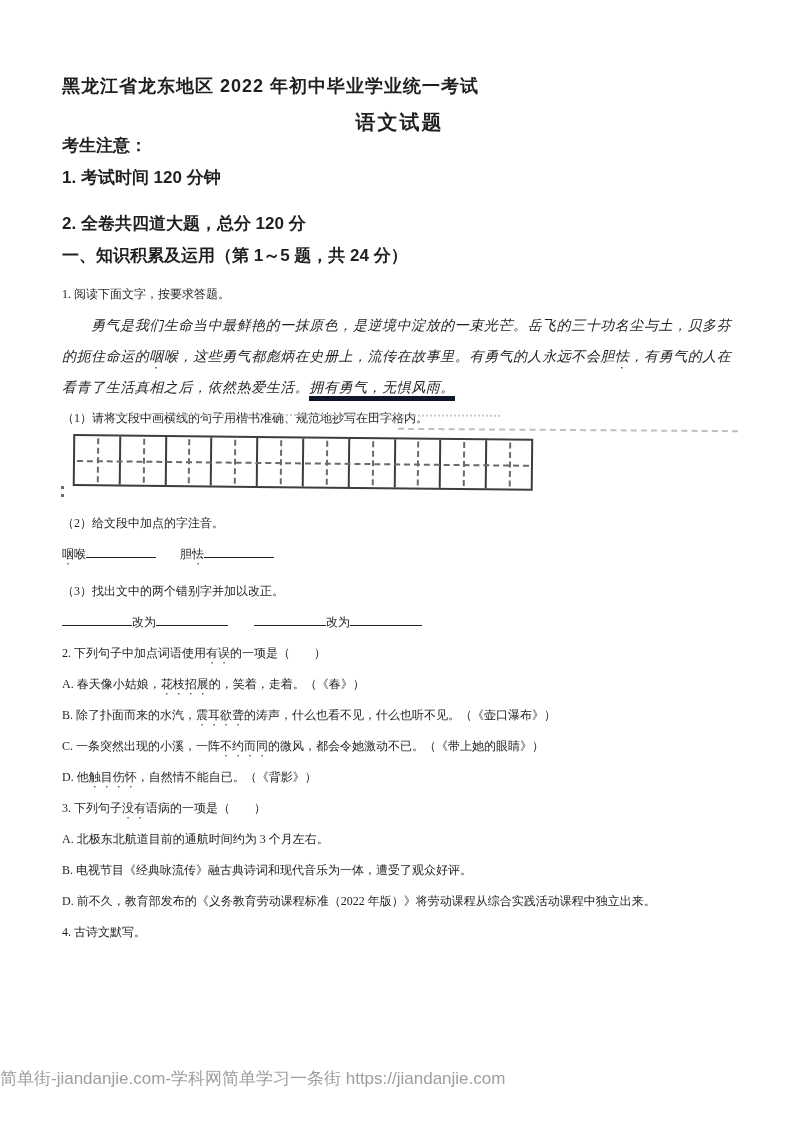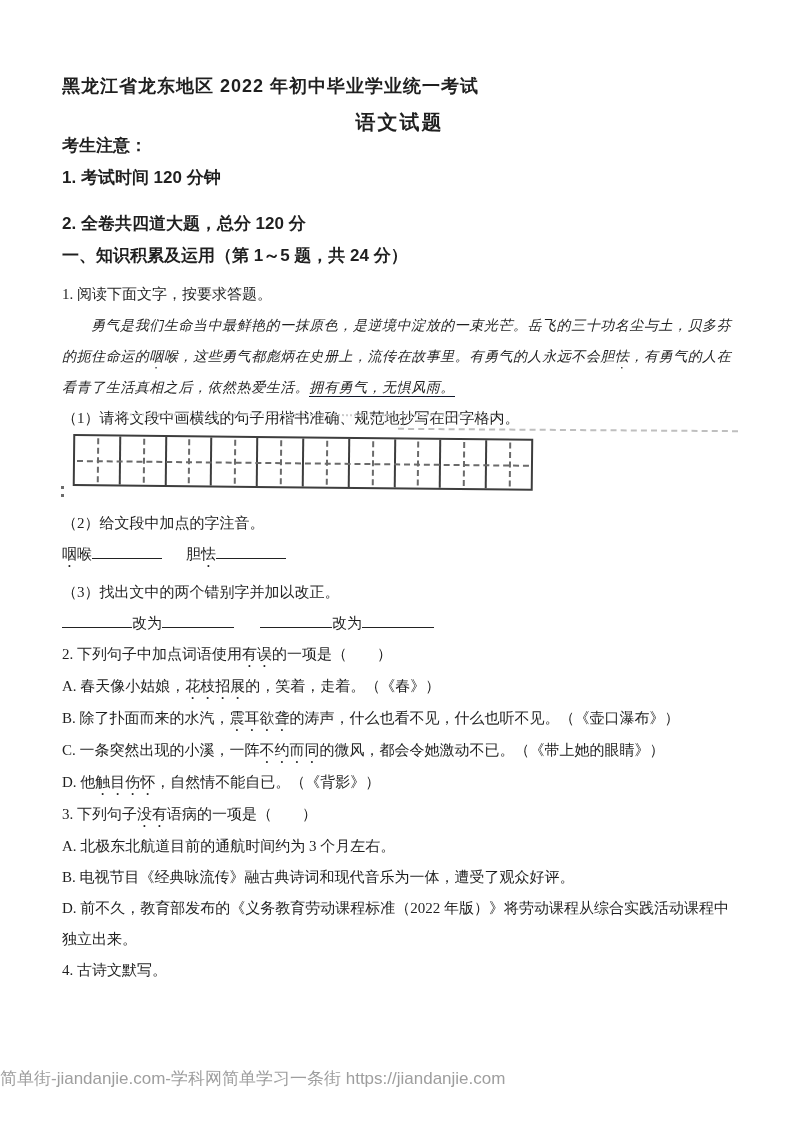--- a/index.html
+++ b/index.html
@@ -14,26 +14,26 @@
     font-family:"Liberation Serif","DejaVu Serif",serif;
     color:#1f1f1f;
   }
   .hd{font-family:"Liberation Sans","DejaVu Sans",sans-serif;font-weight:700;}
   .title{font-size:18px;line-height:24px;text-align:left;letter-spacing:1px;}
   .subtitle{font-size:20px;line-height:24px;text-align:center;margin-top:12px;letter-spacing:2px;}
   .notice-h{font-size:17px;line-height:22px;margin-top:1px;}
   .n-item1{font-size:17px;line-height:22px;margin-top:10px;}
   .n-item2{font-size:17px;line-height:22px;margin-top:24px;}
   .section-h{font-size:17px;line-height:22px;margin-top:10px;}
-  .t-line{font-size:15px;line-height:31px;}
+  .t-line{font-size:12px;line-height:31px;}
   .q1stem{margin-top:12px;}
   .passage{font-style:italic;}
   .pline{font-size:14px;line-height:31px;letter-spacing:0.55px;white-space:nowrap;}
   .indent{padding-left:29px;}
-  .uline{border-bottom:1px solid #0f172a;padding-bottom:1px;}
+  .uline{border-bottom:5px solid #0f172a;padding-bottom:1px;}
   .dot{
     -webkit-text-emphasis:filled dot;
     -webkit-text-emphasis-position:under;
     text-emphasis:filled dot;
     text-emphasis-position:under right;
   }
   
   .tzg-row{
     position:relative;
     margin-left:11px;

